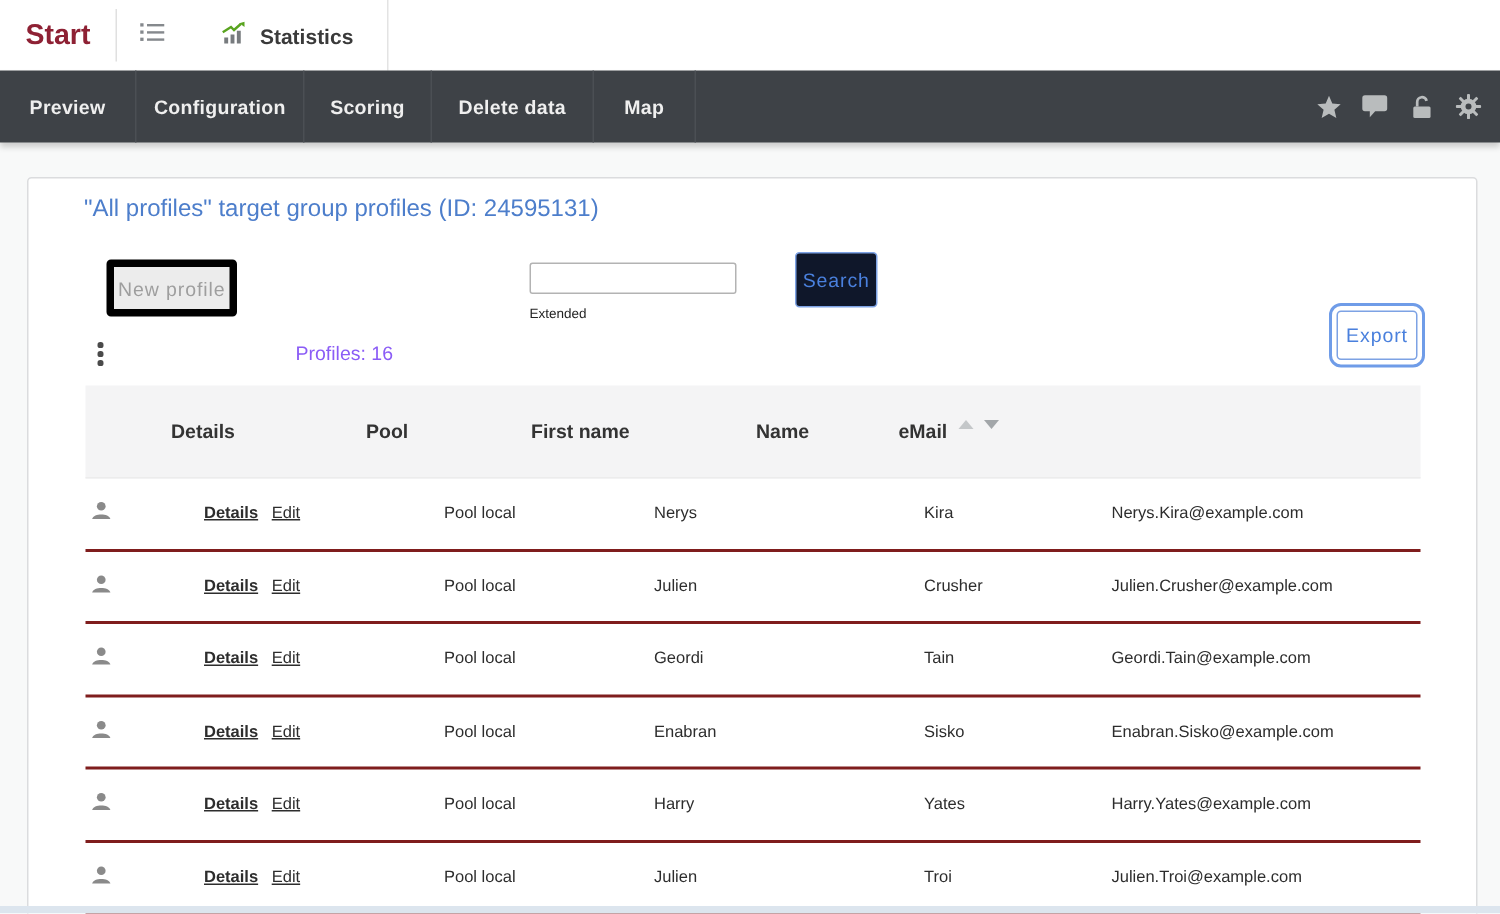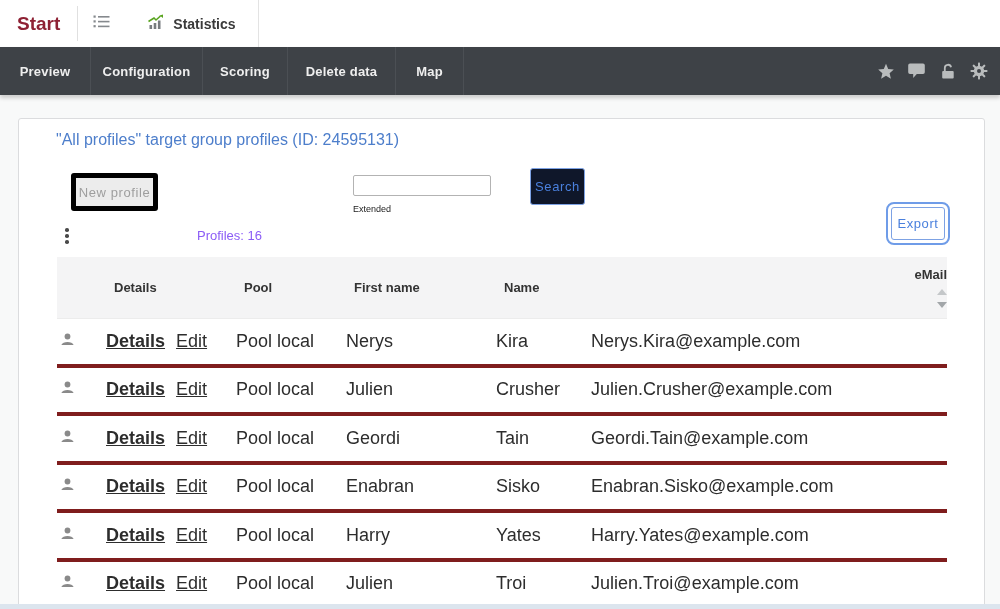--- a/index.html
+++ b/index.html
@@ -50,29 +50,29 @@
 
   .dots-menu { position:absolute; left:41px; top:106px; width:14px; height:22px;
                display:flex; flex-direction:column; align-items:center; justify-content:center; gap:2.5px; cursor:pointer; }
   .dots-menu i { width:3.5px; height:3.5px; border-radius:50%; background:#4a4a4a; }
   .profiles-count { position:absolute; left:178px; top:109px; font-size:13px; color:#8b5cf6; }
 
   
   .table { position:absolute; left:38px; right:37px; top:138px; }
   .trow { display:flex; align-items:center; }
   .thead { height:62px; background:#f4f4f5; border-bottom:1px solid #ececec; font-weight:bold; font-size:13px; color:#333; }
-  .tbody .trow { height:48.5px; border-bottom:4px solid #7f1d1d; font-size:18px; color:#2d2d2d; }
+  .tbody .trow { height:48.5px; border-bottom:2px solid #7f1d1d; font-size:11px; color:#2d2d2d;gap:30px; }
   .c-avatar { width:44px; padding-left:3px; }
   .c-details { width:130px; padding-left:5px; }
   .c-pool { width:110px; padding-left:5px; }
   .c-first { width:150px; padding-left:5px; }
   .c-name { width:95px; padding-left:5px; }
   .c-email { flex:1; padding-left:5px; }
   .thead .c-details, .thead .c-pool, .thead .c-first, .thead .c-name, .thead .c-email { padding-left:13px; }
-  .thead .c-email { display:flex; align-items:flex-end; gap:7px;flex-direction:column; }
+  .thead .c-email { display:flex; align-items:flex-start; gap:7px; }
   .link { color:#2d2d2d; text-decoration:underline; cursor:pointer; }
   .link.bold { font-weight:bold; }
   .c-details .link + .link { margin-left:6px; }
   .sort-up { width:0; height:0; border-left:5px solid transparent; border-right:5px solid transparent;
              border-bottom:6px solid #c4c7c9; cursor:pointer; }
   .sort-down { width:0; height:0; border-left:5px solid transparent; border-right:5px solid transparent;
                border-top:6px solid #a2a6a9; cursor:pointer; }
 
   .bottom-strip { position:absolute; left:0; right:0; bottom:0; height:5px; background:#dce5ee; z-index:6; }
 </style>

